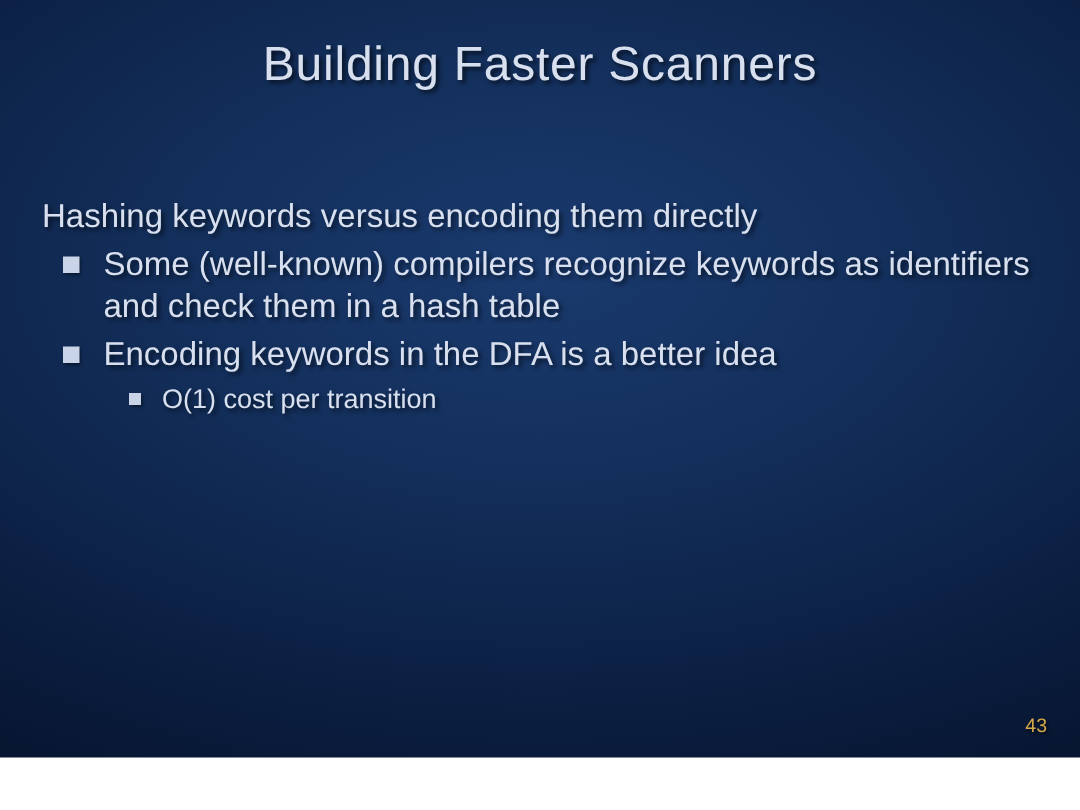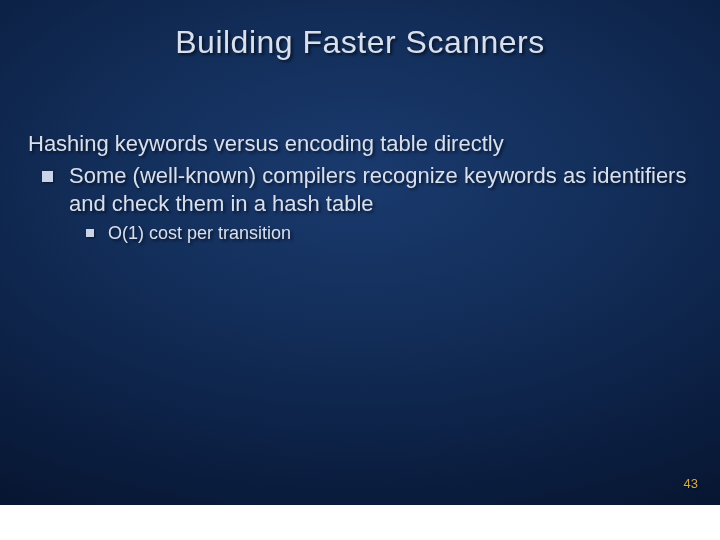--- a/index.html
+++ b/index.html
@@ -88,27 +88,31 @@
 </style>
 </head>
 <body>
 
 <div class="slide">
 
   <div class="title">Building Faster Scanners</div>
 
   <div class="body">
 
-    <div class="lead">Hashing keywords versus encoding table directly</div>
+    <div class="lead">Hashing keywords versus encoding them directly</div>
 
     <div class="lvl1">
       <div class="bullet-sq"></div>
       <div class="txt">Some (well-known) compilers recognize keywords as identifiers and check them in a hash table</div>
     </div>
 
+    <div class="lvl1">
+      <div class="bullet-sq"></div>
+      <div class="txt">Encoding keywords in the DFA is a better idea</div>
+    </div>
 
     <div class="lvl2">
       <div class="bullet-sq"></div>
       <div class="txt">O(1) cost per transition</div>
     </div>
 
 
   </div>
 
   <div class="pagenum">43</div>

